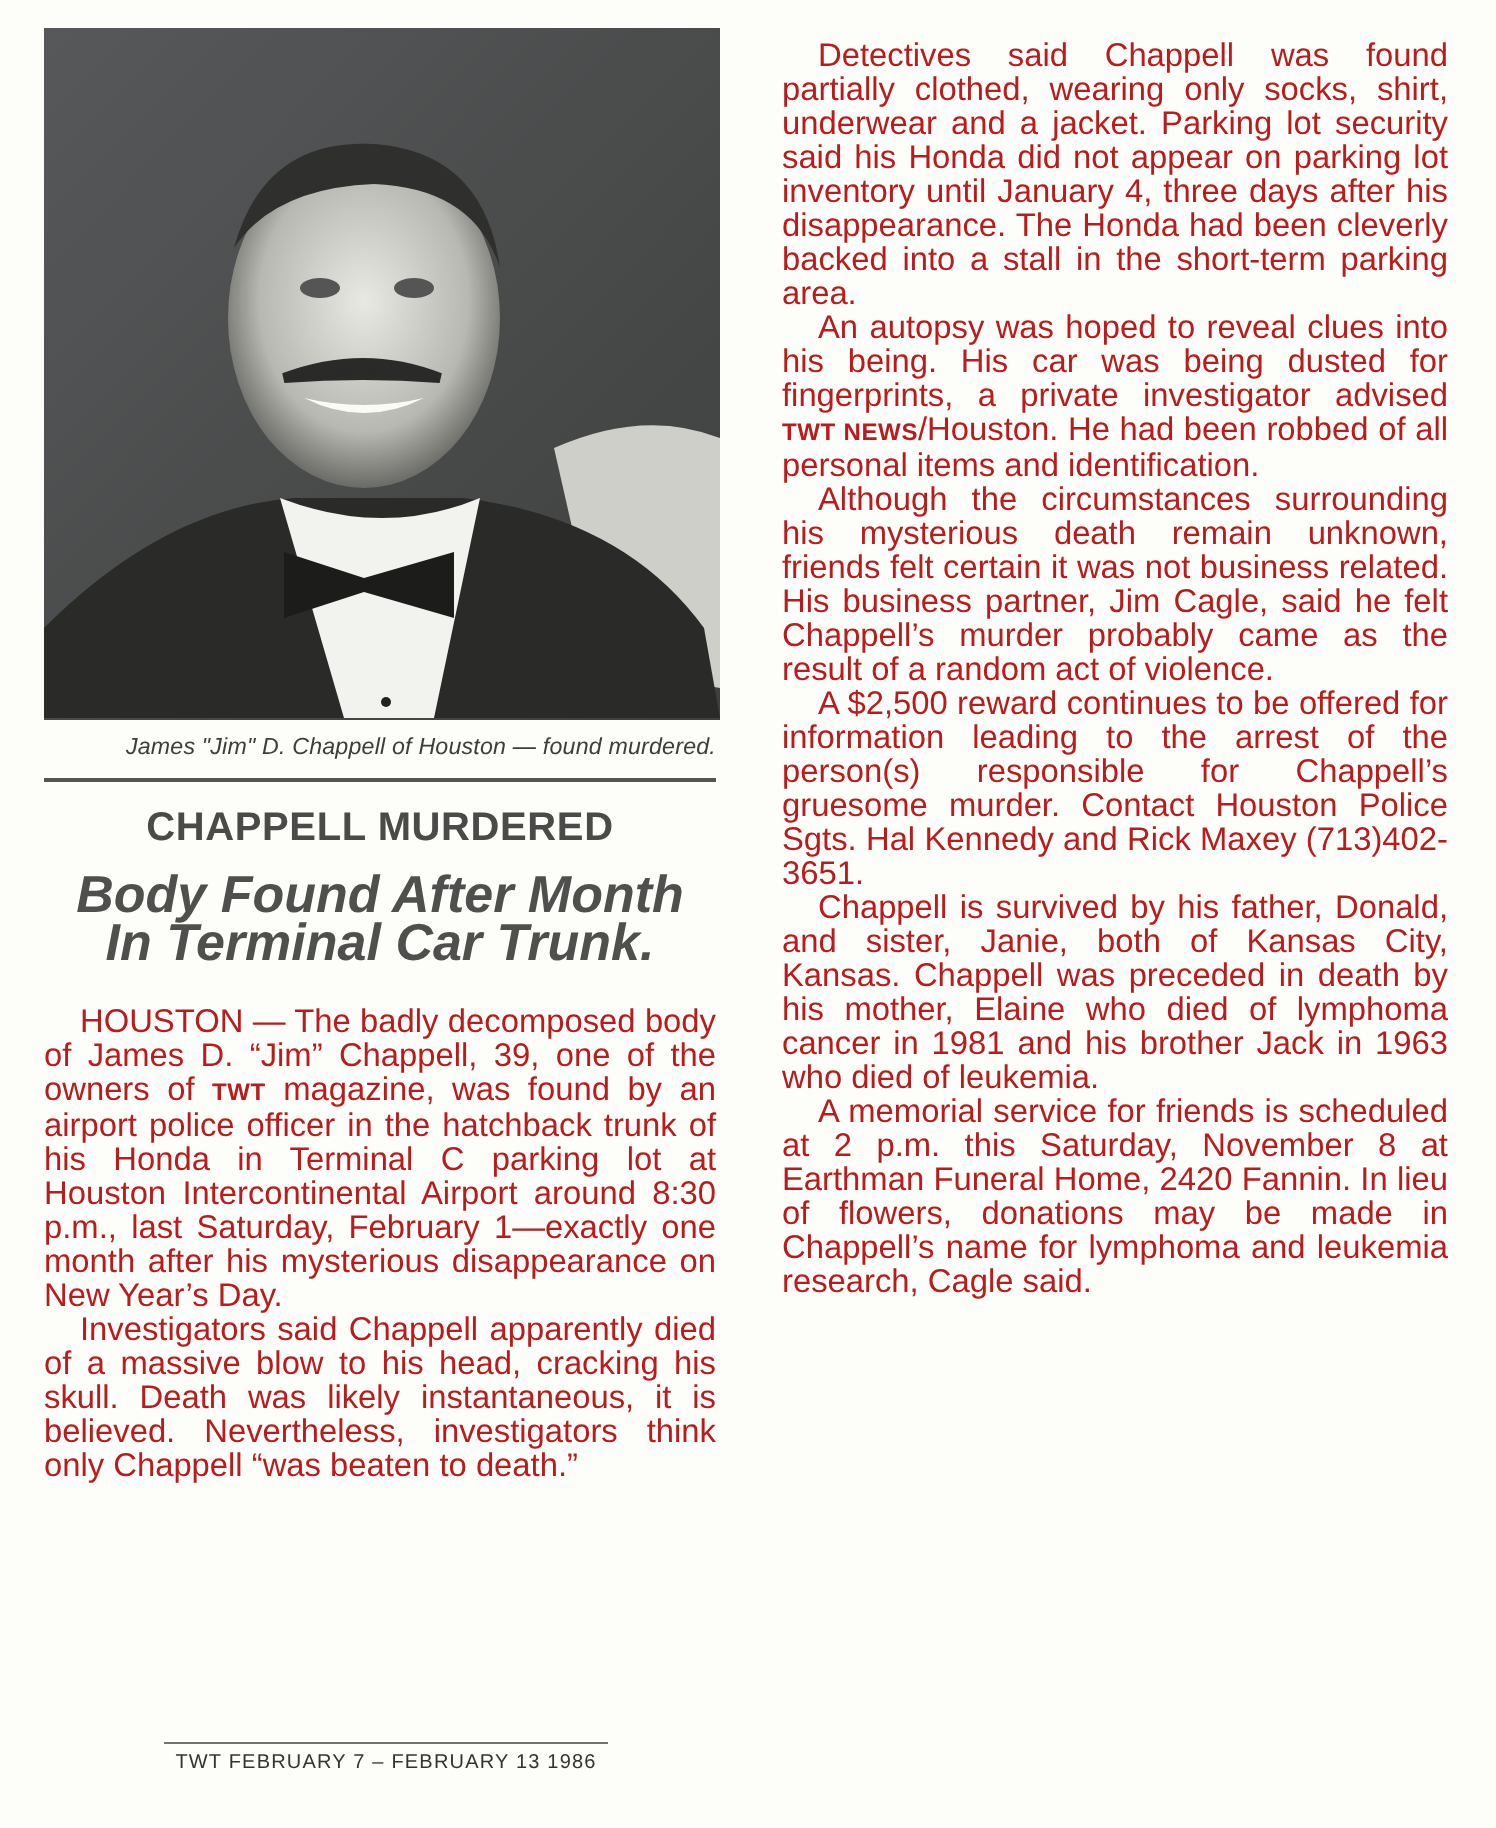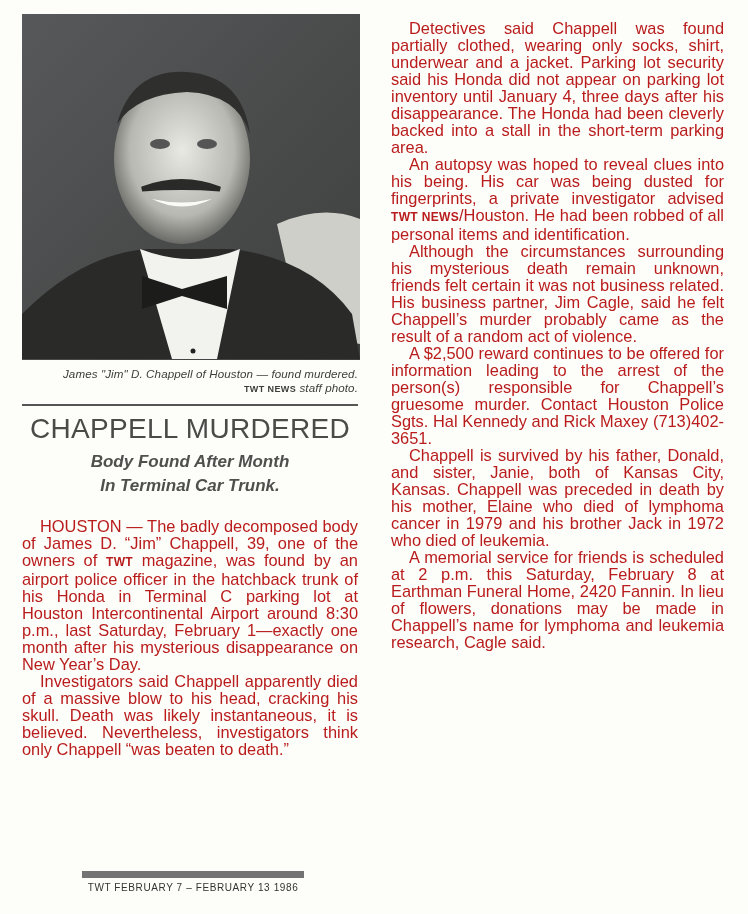--- a/index.html
+++ b/index.html
@@ -18,37 +18,37 @@
   }
   .photo svg { display: block; width: 100%; height: 100%; }
   .caption {
     text-align: right; font-style: italic; font-size: 11.6px; line-height: 14px;
     margin-top: 7px; color: #3d3d3b; letter-spacing: 0.1px;
   }
   .caption .small-caps { font-style: normal; font-weight: bold; font-size: 9px; letter-spacing: 0.4px; }
   .rule { border-top: 2px solid #555; margin: 8px 0 6px 0; }
 
   .headline {
-    text-align: center; font-weight: normal; font-size: 28px; line-height: 34px;
+    text-align: center; font-weight: bold; font-size: 20px; line-height: 34px;
     color: #4a4a48; letter-spacing: 0.3px; margin-top: 2px;
   }
   .subhead {
-    text-align: center; font-weight: bold; font-style: italic; font-size: 17px; line-height: 24px;
+    text-align: center; font-weight: bold; font-style: italic; font-size: 26px; line-height: 24px;
     color: #4f4f4d; margin-top: 4px;
   }
   .body-text {
     font-size: 16.4px; line-height: 17px; text-align: justify; color: #b91c1c;
   }
   .body-text p { margin: 0; text-indent: 18px; }
   .col-left .body-text { margin-top: 20px; }
   .body-text .small-caps { font-weight: bold; font-size: 12px; letter-spacing: 0.3px; }
 
   .footer {
     position: absolute; left: 82px; top: 871px; width: 222px;
-    border-top: 7px solid #737373; padding-top: 4px;
+    border-top: 1px solid #737373; padding-top: 4px;
     font-size: 10px; letter-spacing: 0.6px; color: #333; text-align: center;
   }
 </style>
 </head>
 <body>
 
 <div class="col-left">
   <div class="photo" title="Portrait of James &quot;Jim&quot; D. Chappell in a tuxedo and bow tie">
     <svg viewBox="0 0 338 346" preserveAspectRatio="none">
       <defs>
@@ -71,38 +71,37 @@
       <path d="M120 175 Q160 160 198 175 Q160 172 120 175 Z" fill="#2a2a28" stroke="#2a2a28" stroke-width="5"></path>
       <path d="M130 185 Q160 200 190 185 Q160 192 130 185 Z" fill="#fafaf6"></path>
       <ellipse cx="138" cy="130" rx="10" ry="5" fill="#555"></ellipse>
       <ellipse cx="185" cy="130" rx="10" ry="5" fill="#555"></ellipse>
       <path d="M120 262 L160 275 L205 262 L205 295 L160 282 L120 295 Z" fill="#1c1c1b"></path>
       <circle cx="171" cy="337" r="2.5" fill="#222"></circle>
     </svg>
   </div>
   <div class="caption">
     <div>James "Jim" D. Chappell of Houston — found murdered.</div>
-    <div><span class="small-caps">TWT NEWS</span><span> staff photo.</span></div>
   </div>
   <div class="rule"></div>
   <div class="headline">CHAPPELL MURDERED</div>
   <div class="subhead">
     <div>Body Found After Month</div>
     <div>In Terminal Car Trunk.</div>
   </div>
   <div class="body-text" id="left-body">
       <p><span>HOUSTON — The badly decomposed body of James D. “Jim” Chappell, 39, one of the owners of </span><span class="small-caps">TWT</span><span> magazine, was found by an airport police officer in the hatchback trunk of his Honda in Terminal C parking lot at Houston Intercontinental Airport around 8:30 p.m., last Saturday, February 1—exactly one month after his mysterious disappearance on New Year’s Day.</span></p>
       <p><span>Investigators said Chappell apparently died of a massive blow to his head, cracking his skull. Death was likely instantaneous, it is believed. Nevertheless, investigators think only Chappell “was beaten to death.”</span></p>
     </div>
 </div>
 
 <div class="col-right">
   <div class="body-text" id="right-body">
       <p><span>Detectives said Chappell was found partially clothed, wearing only socks, shirt, underwear and a jacket. Parking lot security said his Honda did not appear on parking lot inventory until January 4, three days after his disappearance. The Honda had been cleverly backed into a stall in the short-term parking area.</span></p>
       <p><span>An autopsy was hoped to reveal clues into his being. His car was being dusted for fingerprints, a private investigator advised </span><span class="small-caps">TWT NEWS</span><span>/Houston. He had been robbed of all personal items and identification.</span></p>
       <p><span>Although the circumstances surrounding his mysterious death remain unknown, friends felt certain it was not business related. His business partner, Jim Cagle, said he felt Chappell’s murder probably came as the result of a random act of violence.</span></p>
       <p><span>A $2,500 reward continues to be offered for information leading to the arrest of the person(s) responsible for Chappell’s gruesome murder. Contact Houston Police Sgts. Hal Kennedy and Rick Maxey (713)402-3651.</span></p>
-      <p><span>Chappell is survived by his father, Donald, and sister, Janie, both of Kansas City, Kansas. Chappell was preceded in death by his mother, Elaine who died of lymphoma cancer in 1979 and his brother Jack in 1972 who died of leukemia.</span></p>
-      <p><span>A memorial service for friends is scheduled at 2 p.m. this Saturday, February 8 at Earthman Funeral Home, 2420 Fannin. In lieu of flowers, donations may be made in Chappell’s name for lymphoma and leukemia research, Cagle said.</span></p>
+      <p><span>Chappell is survived by his father, Donald, and sister, Janie, both of Kansas City, Kansas. Chappell was preceded in death by his mother, Elaine who died of lymphoma cancer in 1981 and his brother Jack in 1963 who died of leukemia.</span></p>
+      <p><span>A memorial service for friends is scheduled at 2 p.m. this Saturday, November 8 at Earthman Funeral Home, 2420 Fannin. In lieu of flowers, donations may be made in Chappell’s name for lymphoma and leukemia research, Cagle said.</span></p>
     </div>
 </div>
 
 <div class="footer">TWT FEBRUARY 7 – FEBRUARY 13 1986</div>
 
 </body></html>

